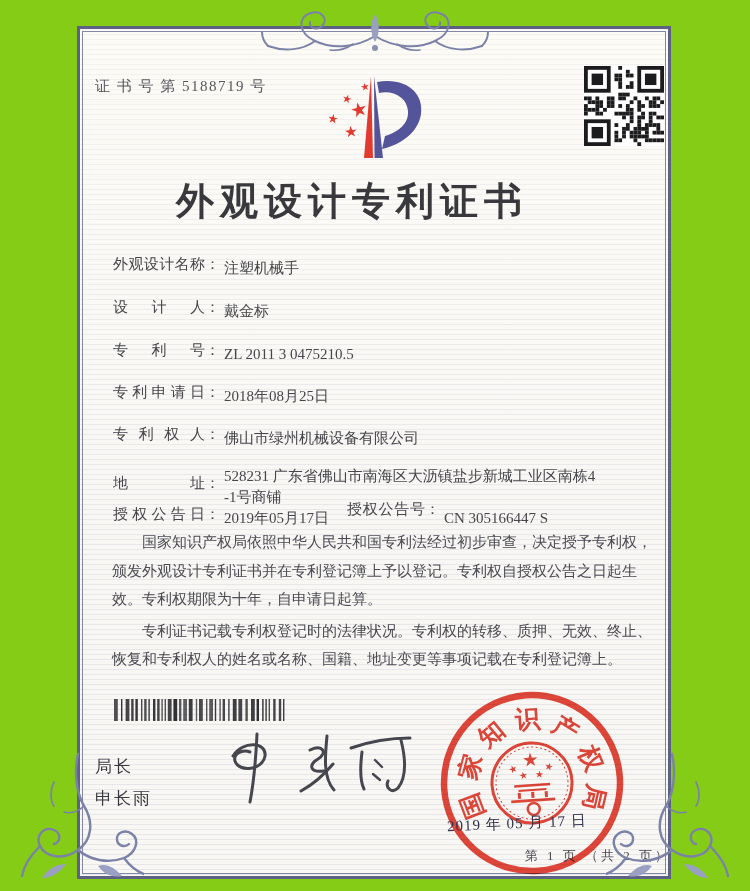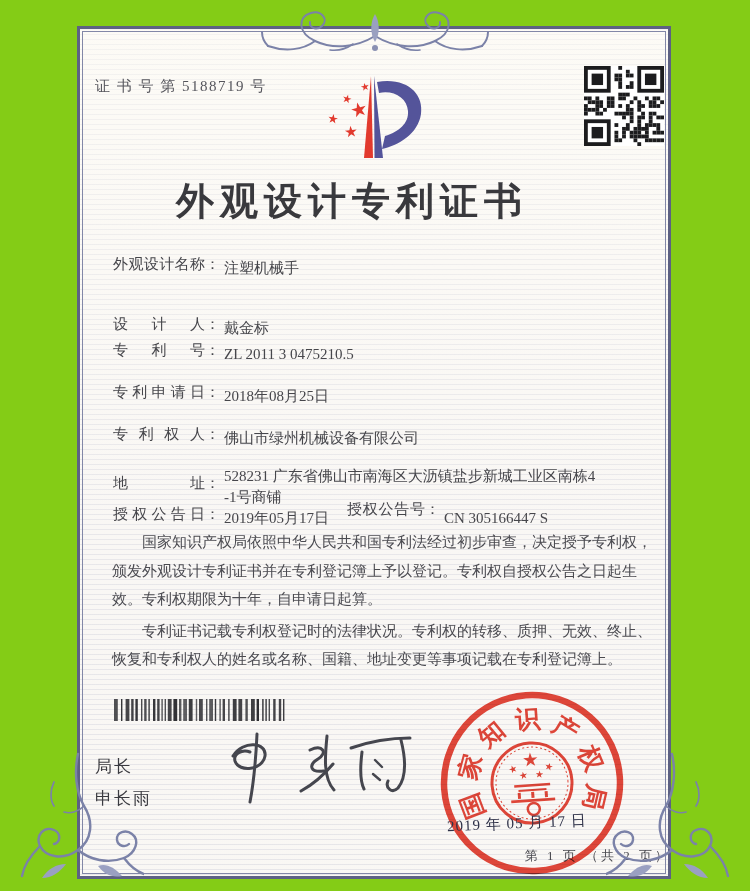--- a/index.html
+++ b/index.html
@@ -253,21 +253,21 @@
         <rect x="56" y="80" width="4" height="4" fill="#1c1c1e"></rect>
       </svg></div>
 
   <div class="abs title">外观设计专利证书</div>
 
   <div class="abs frow" style="top:250px">
     <span class="flabel">外观设计名称</span>
       <span class="fcolon">：</span>
     <span class="fvalue">注塑机械手</span>
   </div>
-  <div class="abs frow" style="top:310px">
+  <div class="abs frow" style="top:293px">
     <span class="flabel">设计人</span>
       <span class="fcolon">：</span>
     <span class="fvalue">戴金标</span>
   </div>
   <div class="abs frow" style="top:336px">
     <span class="flabel">专利号</span>
       <span class="fcolon">：</span>
     <span class="fvalue">ZL 2011 3 0475210.5</span>
   </div>
   <div class="abs frow" style="top:378px">

